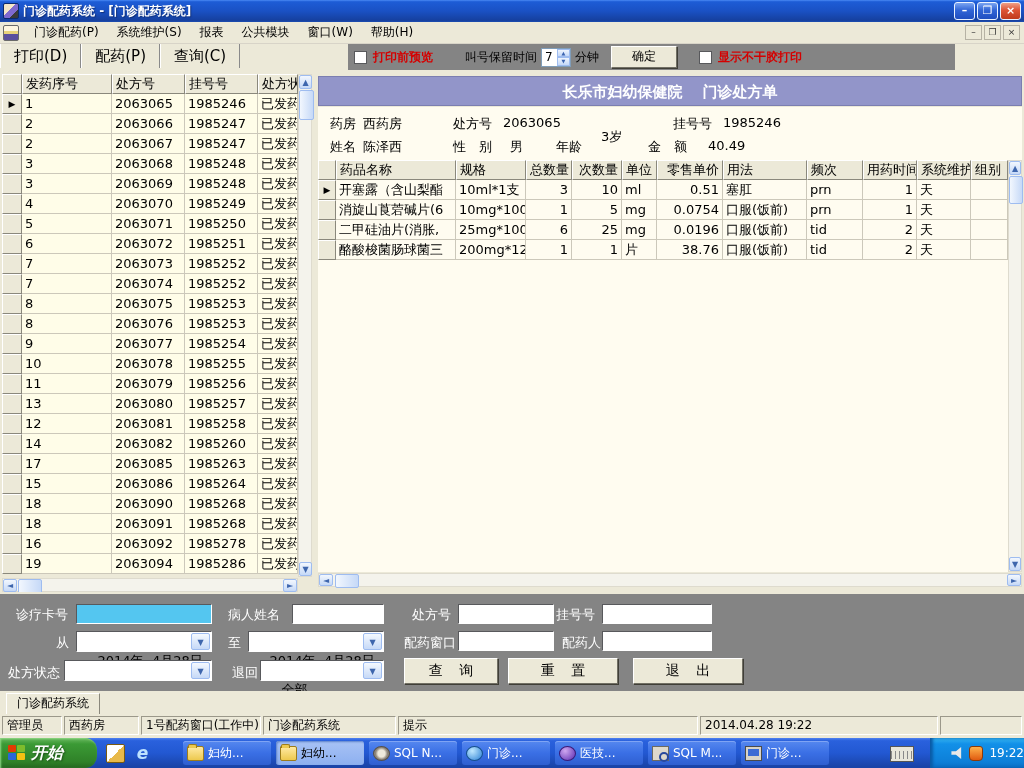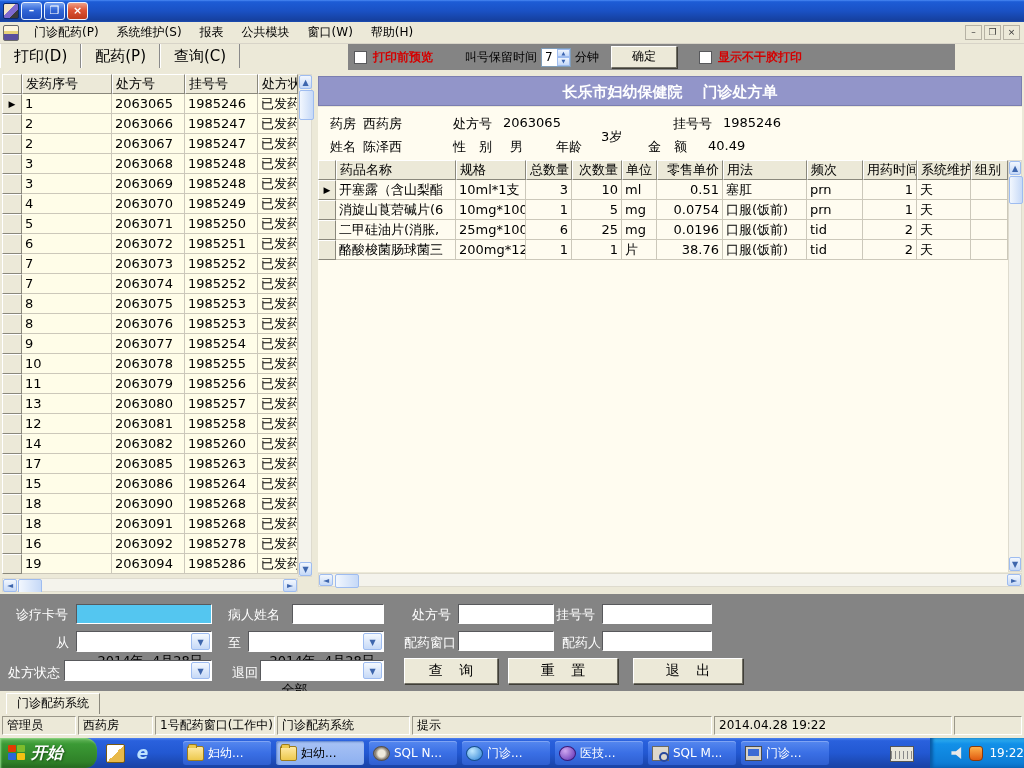--- a/index.html
+++ b/index.html
@@ -108,21 +108,21 @@
 
   
   #mditabs{left:0;top:691px;width:1024px;height:23px;background:#ece9d8}
   #mditab{position:absolute;left:6px;top:2px;height:20px;padding:0 10px;background:#ece9d8;
     border:1px solid #8a887c;border-bottom:none;border-top-color:#fff;border-left-color:#fff;
     line-height:19px;font-size:12px}
   #statusbar{left:0;top:714px;width:1024px;height:24px;background:#ece9d8;display:flex;
     padding:2px 2px 3px;box-sizing:border-box;gap:2px}
   .sfield{border:1px solid;border-color:#9b988a #fff #fff #9b988a;box-sizing:border-box;
     line-height:17px;padding:0 4px;font-size:12px;overflow:hidden;white-space:nowrap}
-  .sfield:nth-of-type(1){width:74px}.sfield:nth-of-type(2){width:75px}
+  .sfield:nth-of-type(1){width:60px}.sfield:nth-of-type(2){width:75px}
   .sfield:nth-of-type(3){width:120px}.sfield:nth-of-type(4){width:133px}
   .sfield:nth-of-type(5){width:300px}.sfield:nth-of-type(6){width:238px}
   .sfield:nth-of-type(7){flex:1}
 
   
   #taskbar{left:0;top:738px;width:1024px;height:30px;
     background:linear-gradient(180deg,#4e80f0 0%,#2a61dd 9%,#2258d2 50%,#1a44a8 95%);
     display:flex;align-items:center}
   #startbtn{width:97px;height:30px;border-radius:0 12px 12px 0;display:flex;align-items:center;
     background:linear-gradient(180deg,#68b85e 0%,#3b9a35 20%,#2f8128 80%,#25671f 100%);
@@ -159,20 +159,21 @@
   [data-name="volume-icon"]{width:13px;height:12px;background:#e8e8e8;
     clip-path:polygon(0 35%,35% 35%,75% 0,75% 100%,35% 65%,0 65%)}
   [data-name="alert-icon"]{width:12px;height:13px;background:linear-gradient(180deg,#ffb24a,#e05a10);
     border-radius:3px 3px 4px 4px;margin-left:5px;border:1px solid #8c3a08}
 </style>
 </head>
 <body>
 
 <div id="titlebar" class="abs" data-name="title-bar">
   <div class="appicon" data-name="app-icon"></div>
+  <div class="title" data-name="window-title">门诊配药系统 - [门诊配药系统]</div>
   <div class="tbbtn" data-name="minimize-button">–</div>
   <div class="tbbtn" data-name="restore-button">❐</div>
   <div class="tbbtn close" data-name="close-button">×</div>
 </div>
 
 <div id="menubar" class="abs" data-name="menu-bar">
   <div class="micon" data-name="child-window-icon"></div>
   <div id="menuitems" data-name="menu-items" style="display:flex">
 
   <div class="menuitem" data-name="menu-item">门诊配药(P)</div>

